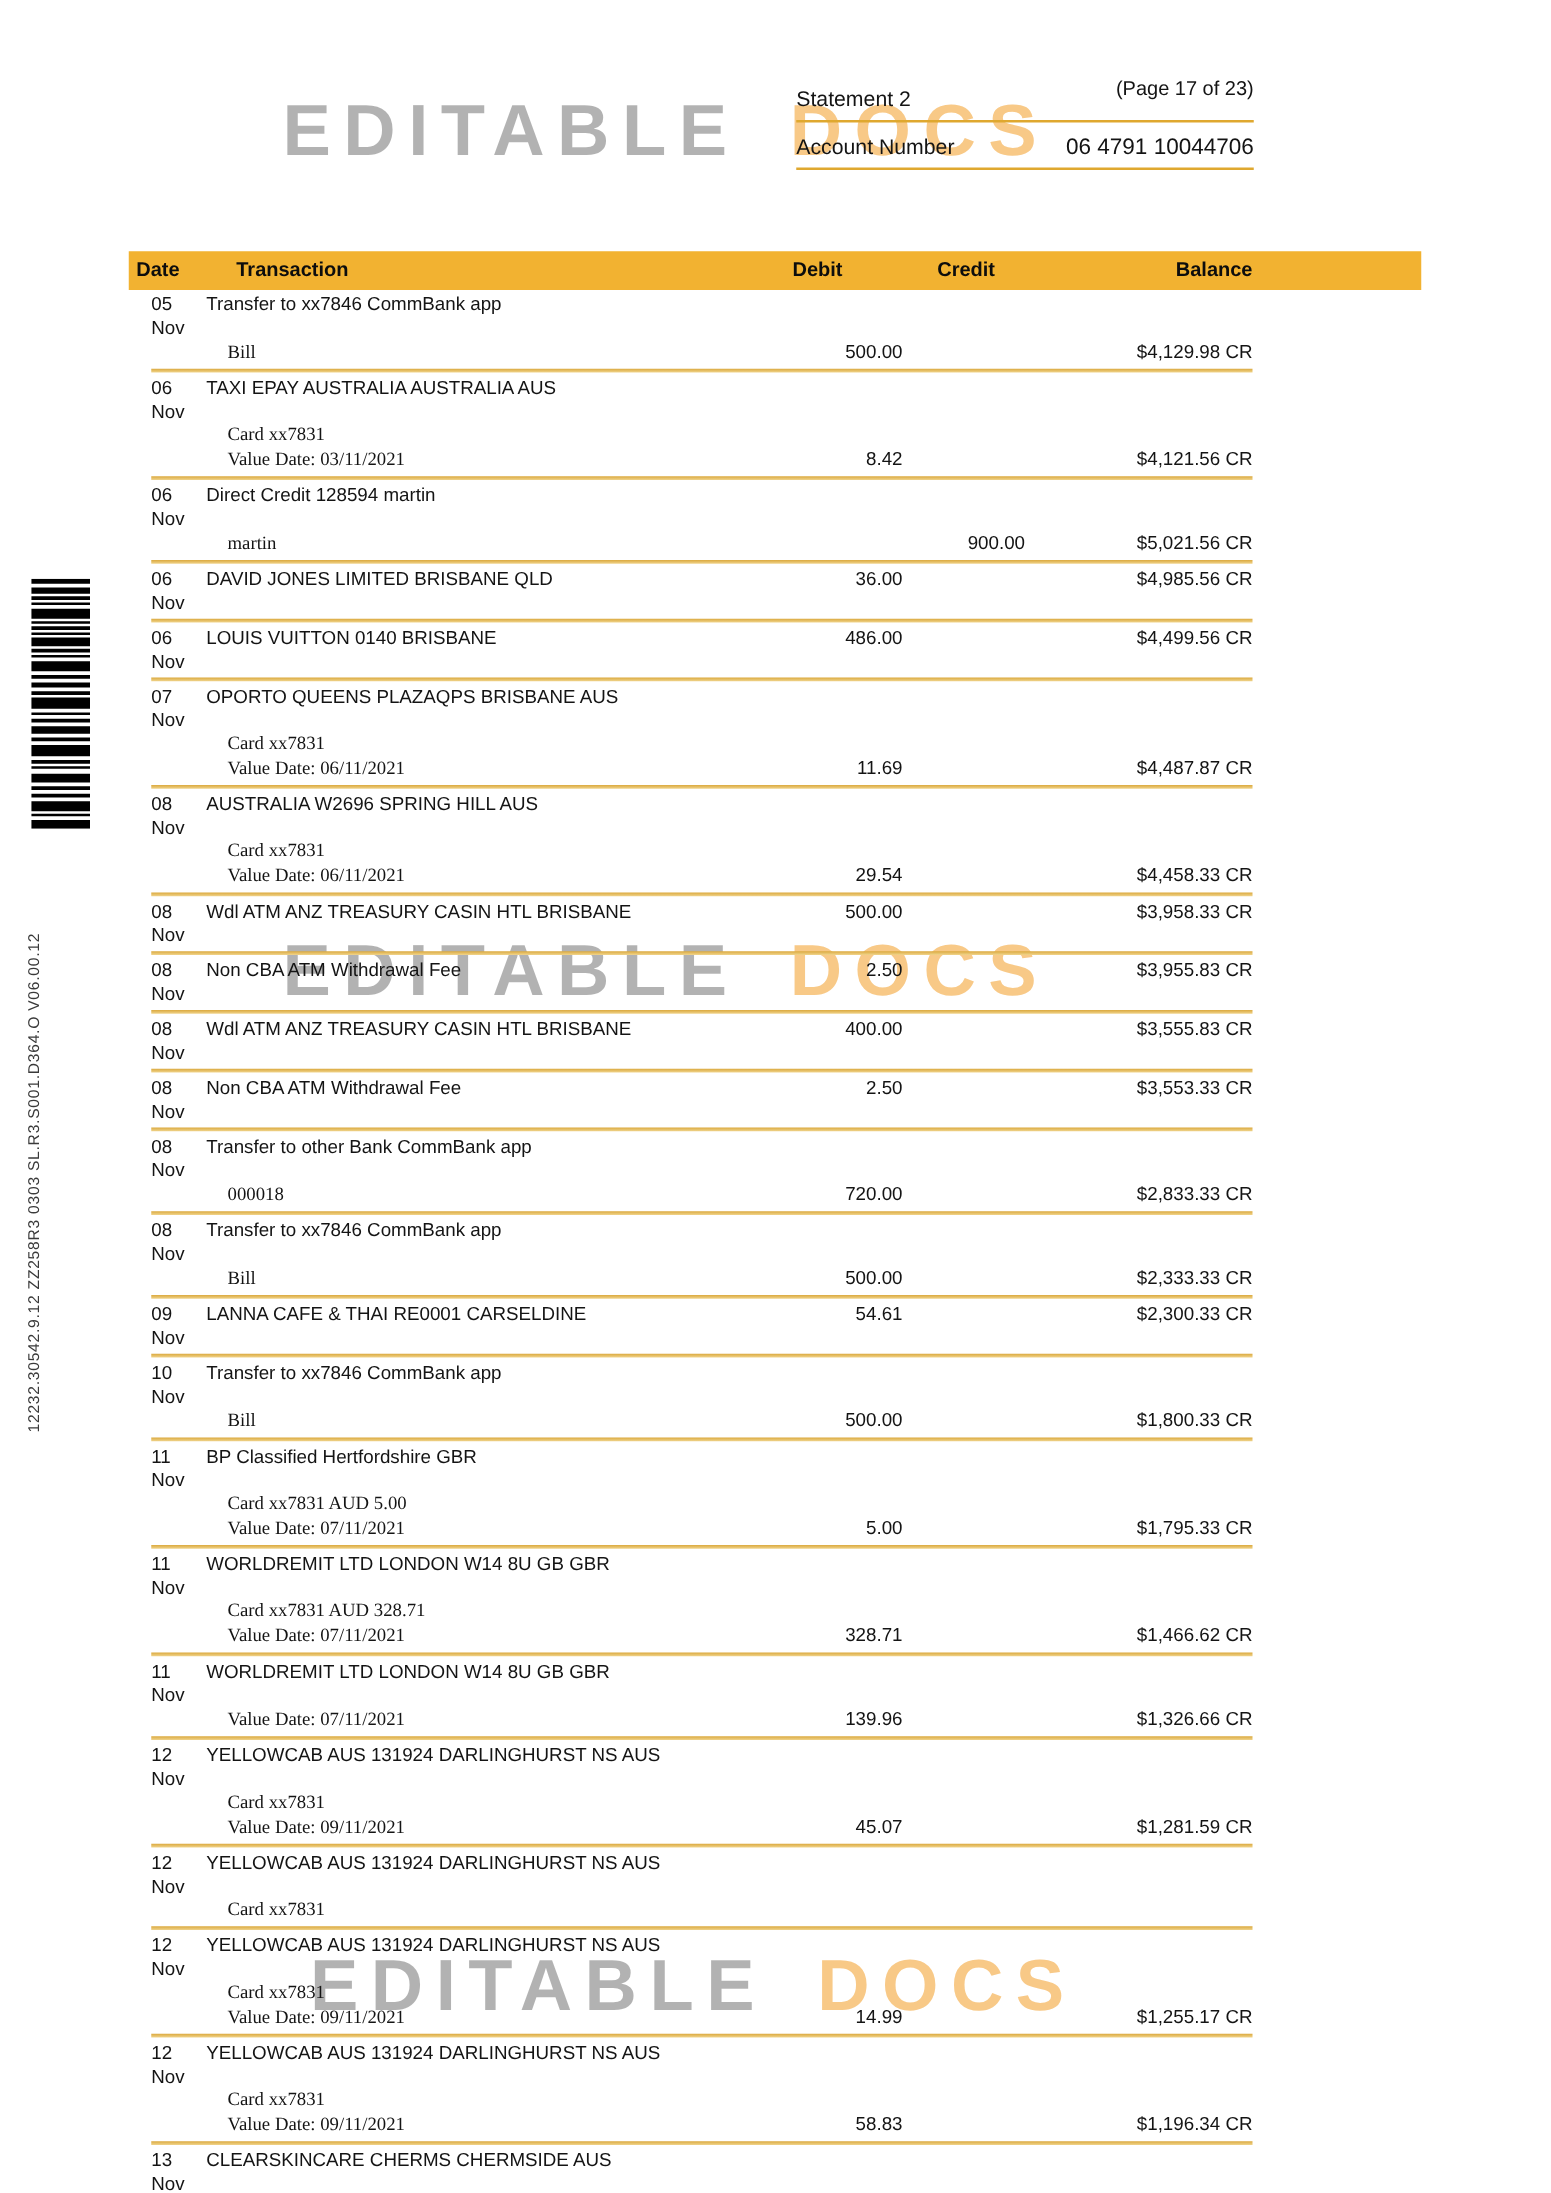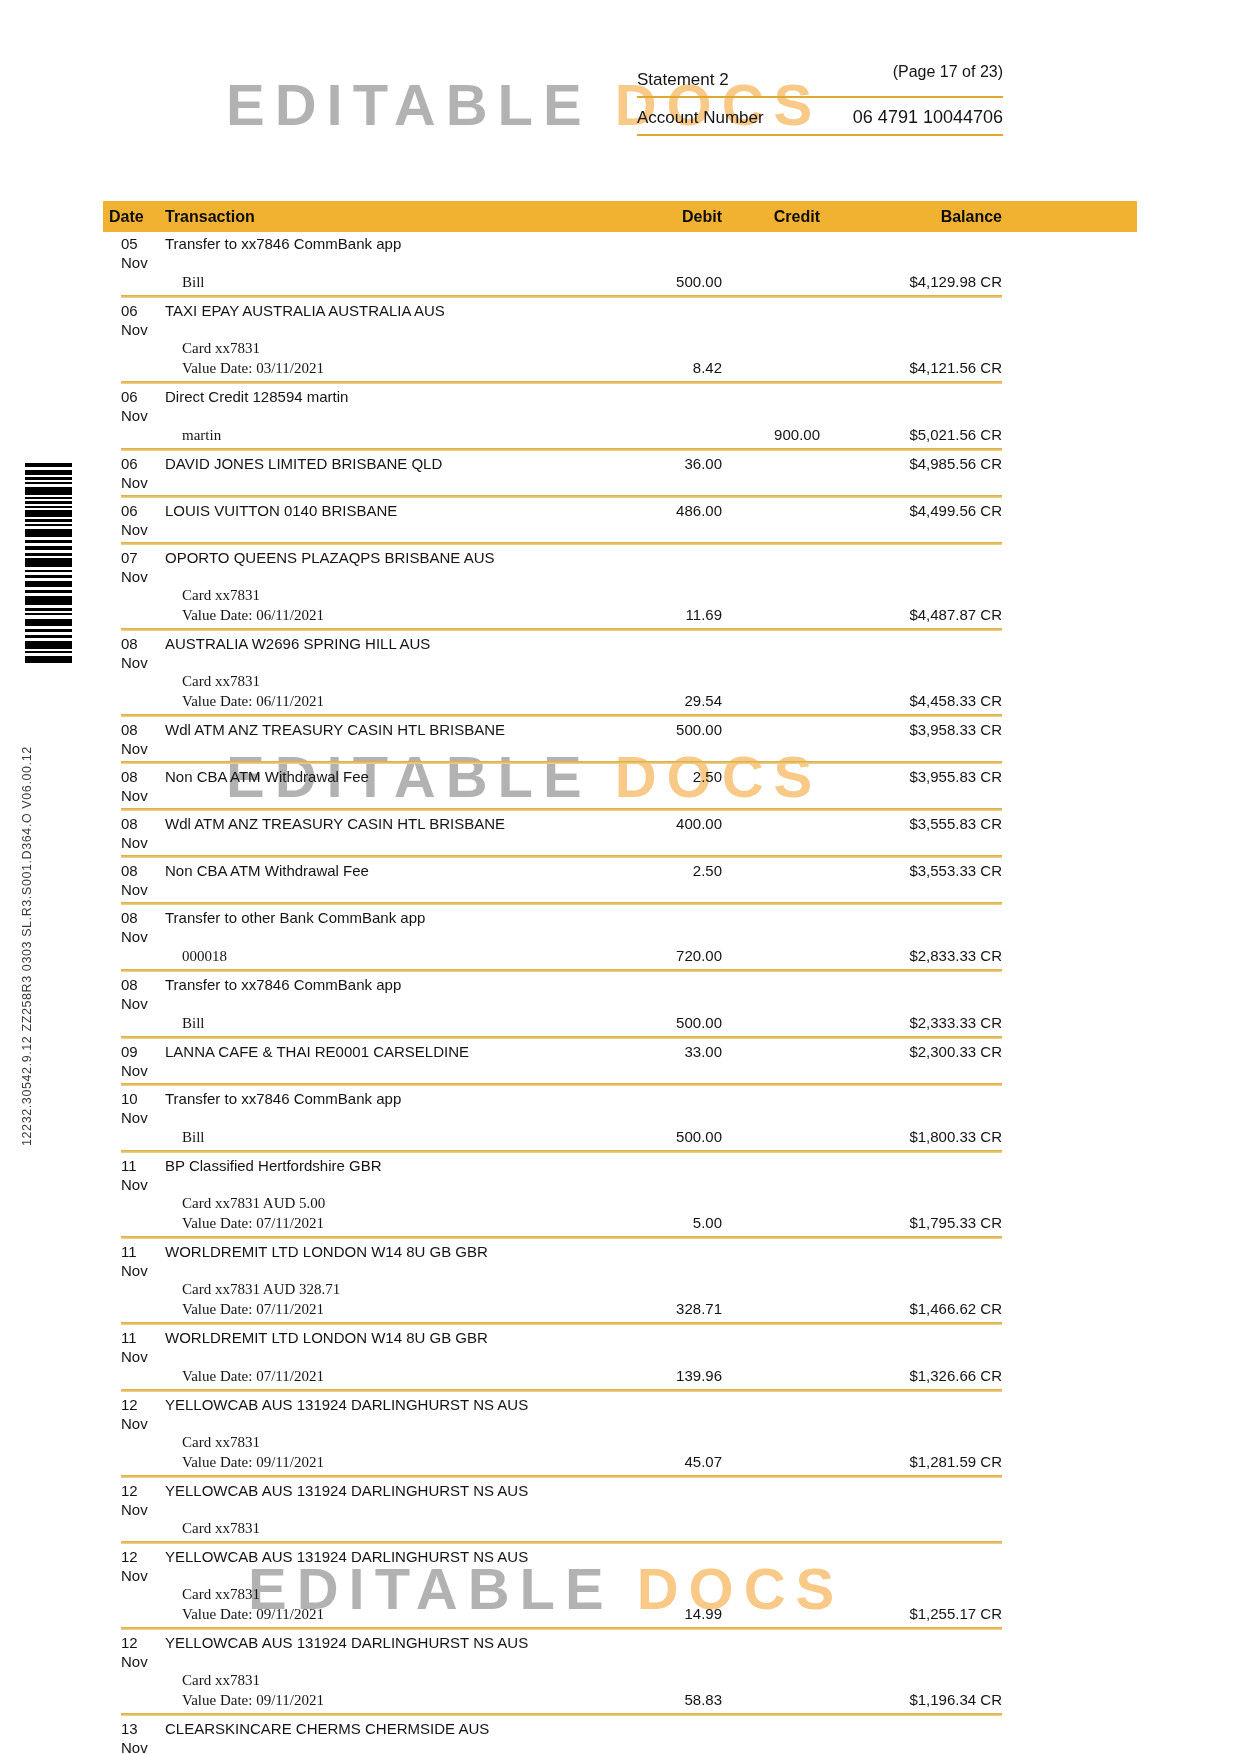--- a/index.html
+++ b/index.html
@@ -1,21 +1,21 @@
 <!DOCTYPE html>
 <html><head>
 <meta charset="utf-8">
 <style>
   html,body{margin:0;padding:0;background:#ffffff;}
   .page{
     position:relative;width:1241px;height:1754px;background:#ffffff;overflow:hidden;
     font-family:"Liberation Sans",sans-serif;color:#141414;
   }
   
-  .wm{position:absolute;display:flex;gap:23px;font-weight:800;font-size:58px;
+  .wm{position:absolute;display:flex;gap:40px;font-weight:800;font-size:58px;
       letter-spacing:10px;line-height:1;z-index:0;white-space:nowrap;}
   .wm-g{color:rgba(0,0,0,0.30);}
   .wm-o{color:rgba(242,157,36,0.55);}
   .wm-top{left:226px;top:76px;}
   .wm-mid{left:226px;top:748px;}
   .wm-bot{left:248px;top:1560px;}
   
   .barcode{position:absolute;left:25px;top:463px;z-index:1;}
   .vcode{
     position:absolute;left:20px;top:688px;height:458px;z-index:1;
@@ -32,20 +32,21 @@
   .hairline{height:2px;background:#DFA82F;margin-top:6px;}
   .hdr-row.second{margin-top:9px;}
   
   .table{position:absolute;left:103px;top:201px;width:1034px;z-index:1;}
   .bar{
     height:31px;background:#F2B231;display:grid;
     grid-template-columns:56px 1fr 118px 98px 182px;
     padding-left:6px;padding-right:135px;box-sizing:border-box;
     align-items:center;font-weight:bold;font-size:16px;color:#0d0d0d;
     margin-bottom:2px;
+    gap:24px;
   }
   .bar .num{text-align:right;}
   .line{
     display:grid;grid-template-columns:44px 1fr 118px 98px 182px;
     padding-left:18px;padding-right:135px;box-sizing:border-box;
     line-height:19px;font-size:15px;align-items:baseline;
   }
   .line .sub{padding-left:17px;font-family:Liberation Serif, serif;}
   .line .num{text-align:right;}
   .rule{height:3px;background:linear-gradient(to bottom,#DBA93E,#F0D48C);
@@ -323,21 +324,21 @@
             <span class="num">500.00</span>
             <span class="num"></span>
             <span class="num">$2,333.33 CR</span>
           </div>
           <div class="rule"></div>
         </div>
         <div class="txn">
           <div class="line">
             <span class="date">09 Nov</span>
             <span class="desc">LANNA CAFE &amp; THAI RE0001 CARSELDINE</span>
-            <span class="num">33.00</span>
+            <span class="num">54.61</span>
             <span class="num"></span>
             <span class="num">$2,300.33 CR</span>
           </div>
           <div class="rule"></div>
         </div>
         <div class="txn">
           <div class="line">
             <span class="date">10 Nov</span>
             <span class="desc">Transfer to xx7846 CommBank app</span>
             <span class="num"></span>

